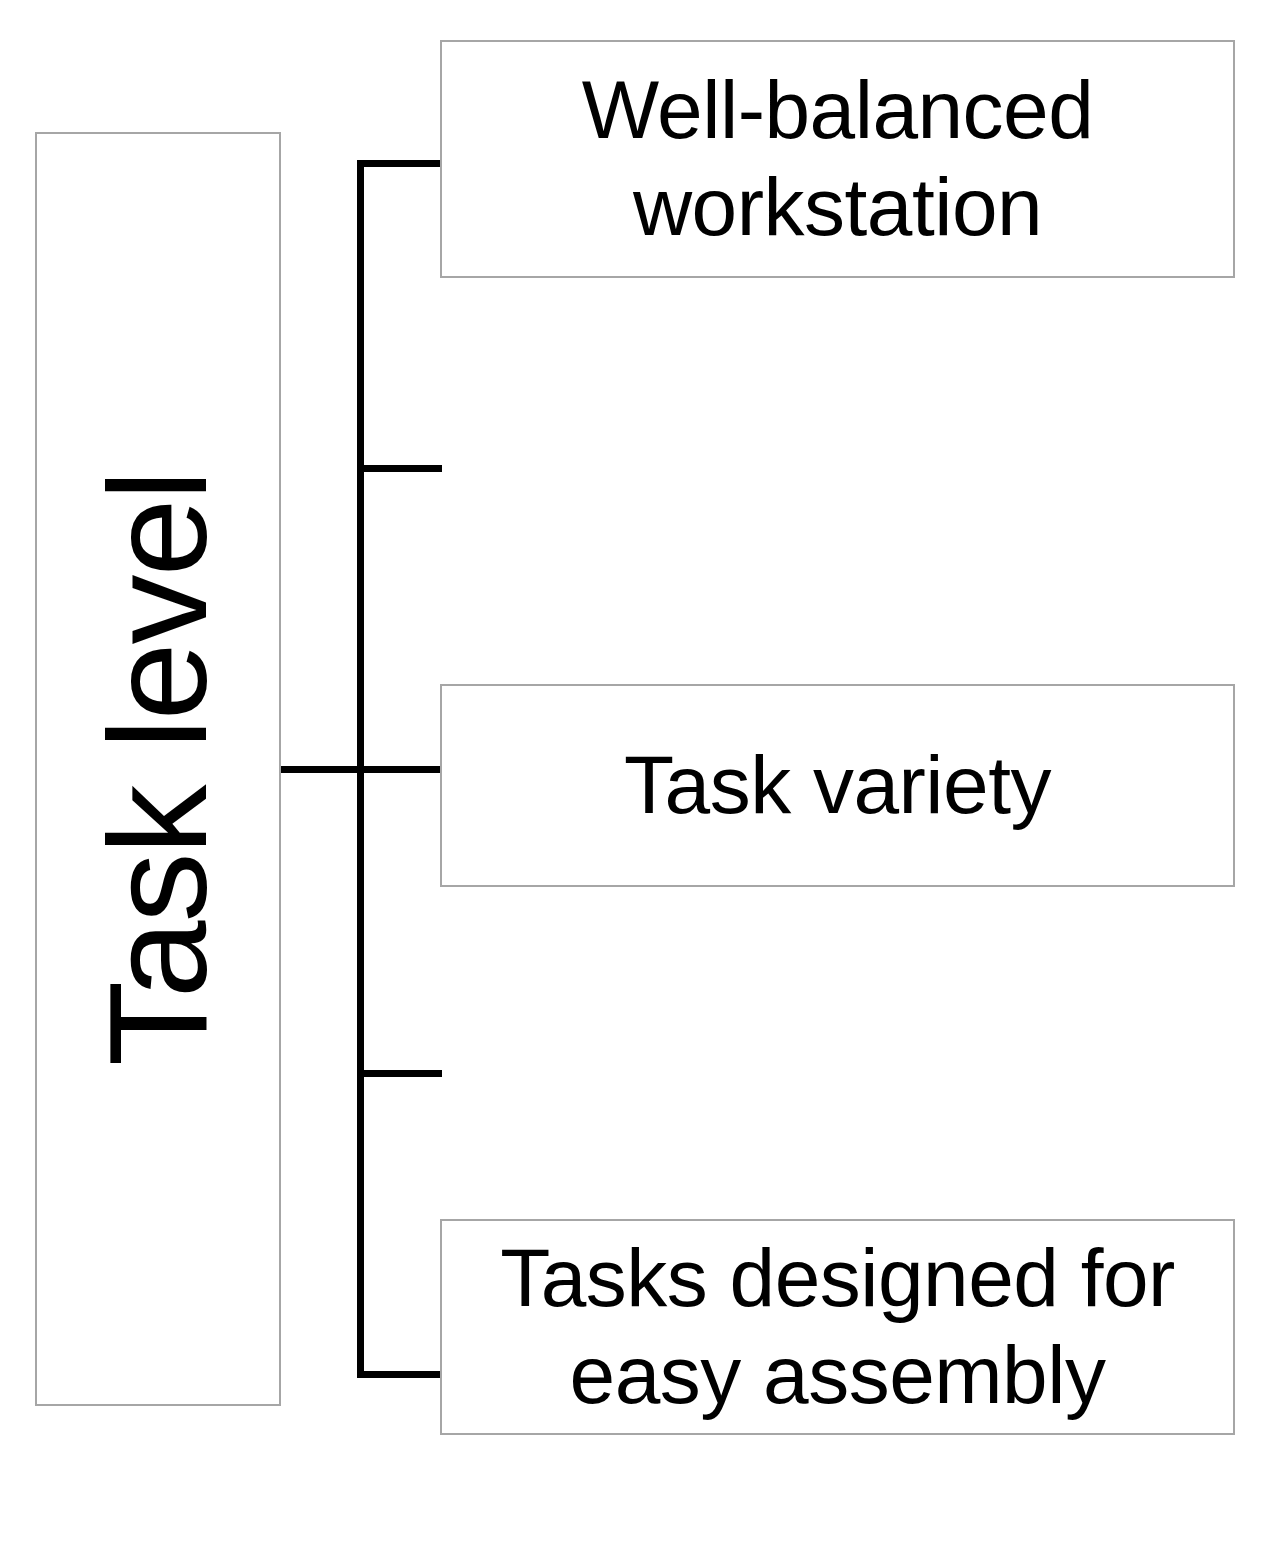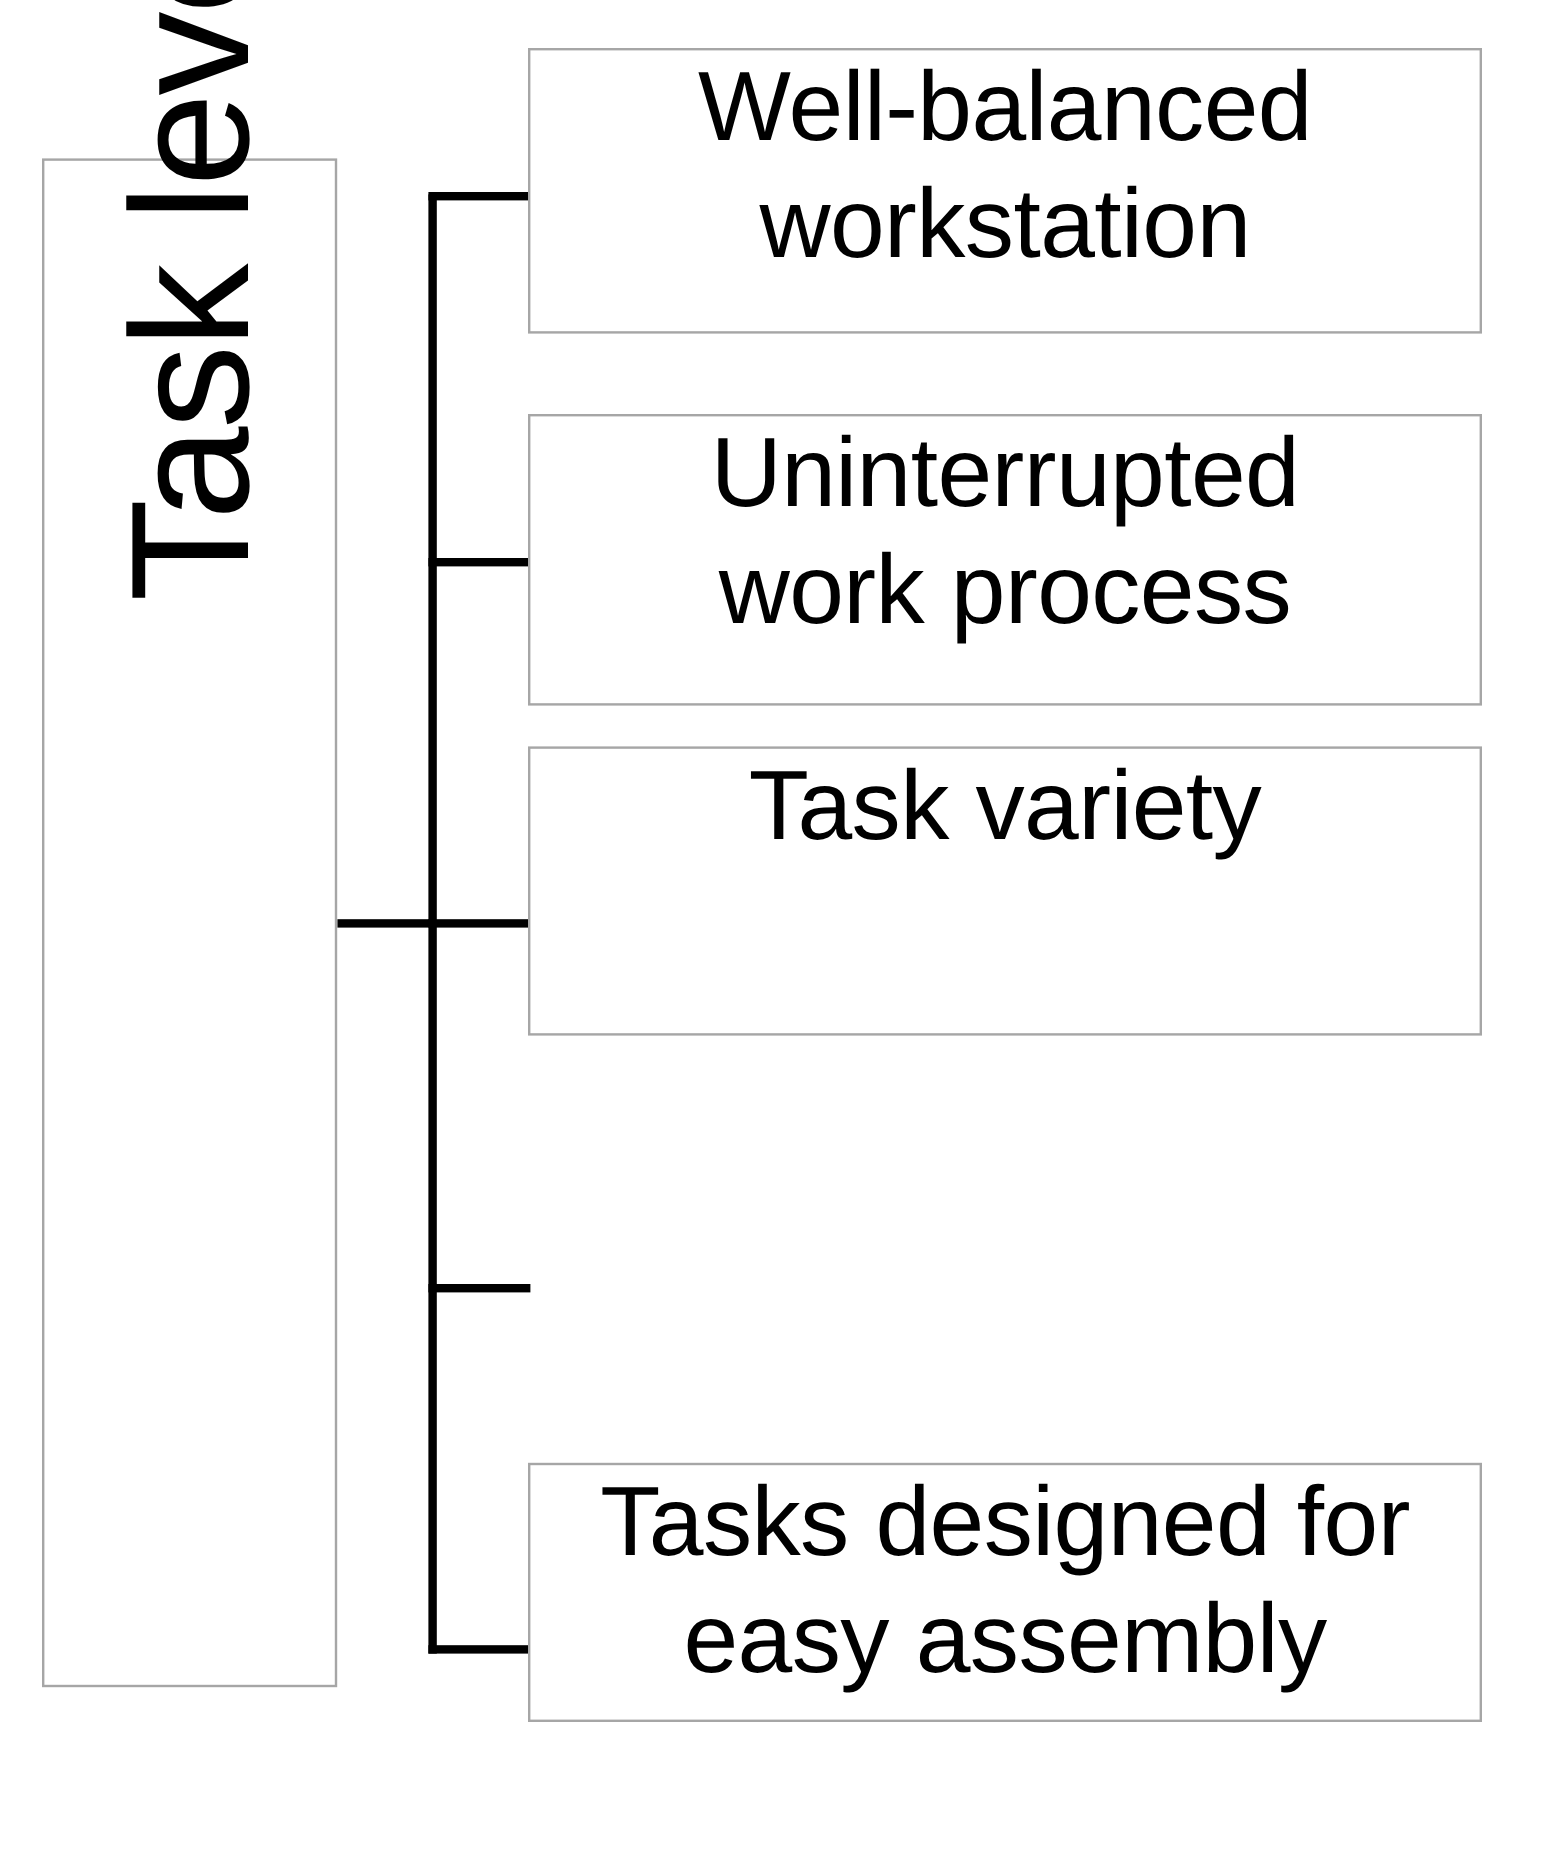--- a/index.html
+++ b/index.html
@@ -18,21 +18,21 @@
     overflow: hidden;
   }
 
   
   .node {
     position: absolute;
     box-sizing: border-box;
     background: #ffffff;
     border: 2px solid #a6a6a6;
     display: flex;
-    align-items: flex-start;
+    align-items: center;
     justify-content: center;
     text-align: center;
   }
 
   .node-label {
     color: #000000;
     font-weight: 400;
     line-height: 1.08;
     letter-spacing: -0.5px;
     padding: 0 10px;
@@ -60,21 +60,21 @@
     left: 440px;
     width: 795px;
   }
   .leaf .node-label {
     font-size: 82px;
     line-height: 1.18;
   }
 
   #leaf-0 { top: 40px;   height: 238px; }
   #leaf-1 { top: 345px;  height: 243px; }
-  #leaf-2 { top: 622px;  height: 241px; }
+  #leaf-2 { top: 684px;  height: 203px; }
   #leaf-3 { top: 950px;  height: 242px; }
   #leaf-4 { top: 1219px; height: 216px; }
 
   
   .line {
     position: absolute;
     background: #000000;
   }
   
   #trunk {
@@ -117,24 +117,20 @@
 
   <div class="node" id="root-node">
     <span class="node-label">Task level</span>
   </div>
 
   <div class="node leaf" id="leaf-0">
     <span class="node-label">Well-balanced
 workstation</span>
   </div>
 
-  <div class="node leaf" id="leaf-1">
-    <span class="node-label">Uninterrupted
-work process</span>
-  </div>
 
   <div class="node leaf" id="leaf-2">
     <span class="node-label">Task variety</span>
   </div>
 
 
   <div class="node leaf" id="leaf-4">
     <span class="node-label">Tasks designed for
 easy assembly</span>
   </div>

